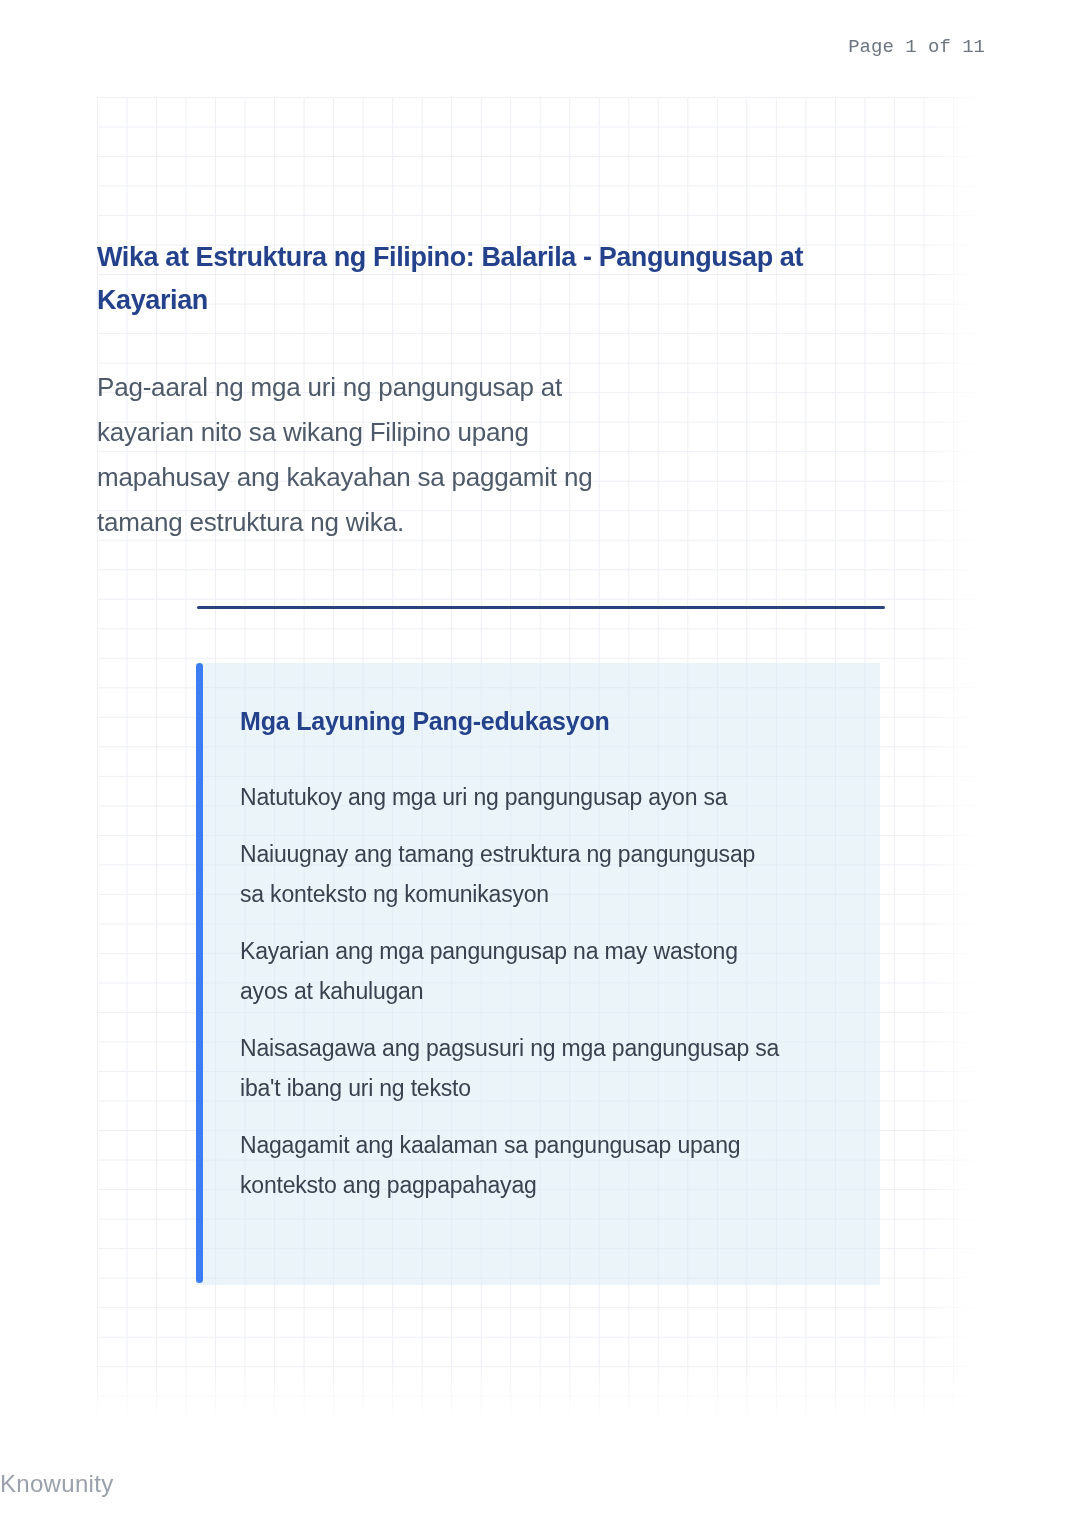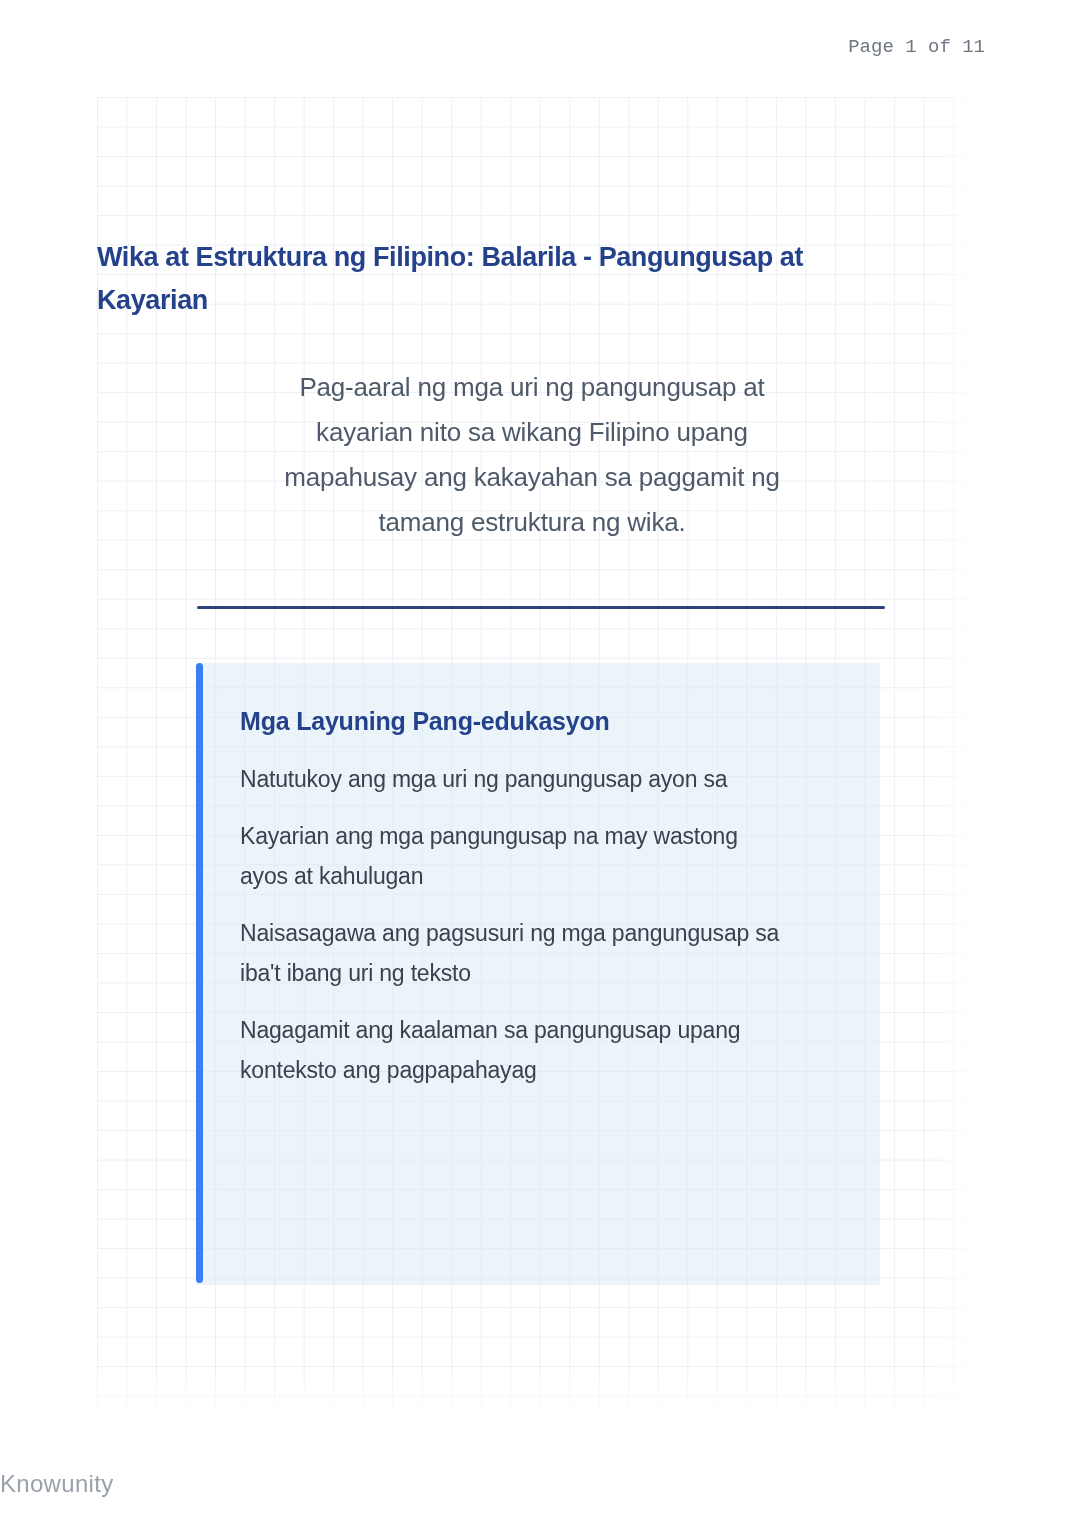--- a/index.html
+++ b/index.html
@@ -58,21 +58,21 @@
     color: #24418c;
   }
   .doc-title .line { display: block; }
 
   .doc-subtitle {
     position: absolute;
     left: 0;
     right: 16px;
     top: 268px;
     margin: 0;
-    text-align: center;
+    text-align: left;
     font-size: 26px;
     font-weight: 400;
     letter-spacing: -0.2px;
     line-height: 45px;
     color: #4e5a6a;
   }
   .doc-subtitle .line { display: block; }
 
   .divider-rule {
     position: absolute;
@@ -105,21 +105,21 @@
   }
 
   .box-content {
     position: absolute;
     left: 44px;
     top: 44px;
     right: 38px;
   }
 
   .objectives-heading {
-    margin: 0 0 23px 0;
+    margin: 0 0 41px 0;
     font-size: 25px;
     font-weight: bold;
     letter-spacing: -0.2px;
     color: #24418c;
   }
 
   .objective {
     margin: 0 0 17px 0;
     font-size: 23px;
     letter-spacing: -0.2px;
@@ -163,20 +163,24 @@
   <div class="objectives-box">
     <div class="accent-bar"></div>
     <div class="box-content">
 
       <h2 class="objectives-heading">Mga Layuning Pang-edukasyon</h2>
 
       <p class="objective">
         <span class="line">Natutukoy ang mga uri ng pangungusap ayon sa</span>
       </p>
 
+      <p class="objective">
+        <span class="line">Naiuugnay ang tamang estruktura ng pangungusap</span>
+        <span class="line">sa konteksto ng komunikasyon</span>
+      </p>
 
       <p class="objective">
         <span class="line">Kayarian ang mga pangungusap na may wastong</span>
         <span class="line">ayos at kahulugan</span>
       </p>
 
       <p class="objective">
         <span class="line">Naisasagawa ang pagsusuri ng mga pangungusap sa</span>
         <span class="line">iba't ibang uri ng teksto</span>
       </p>

